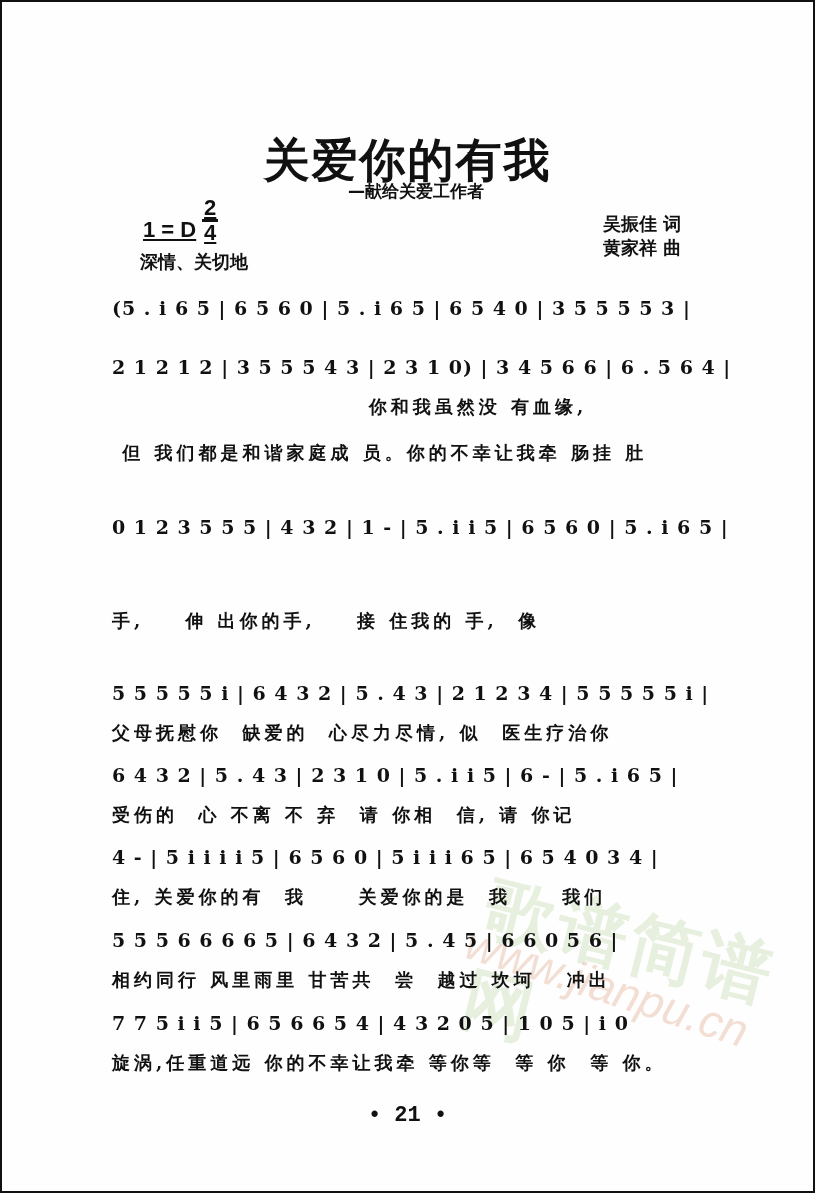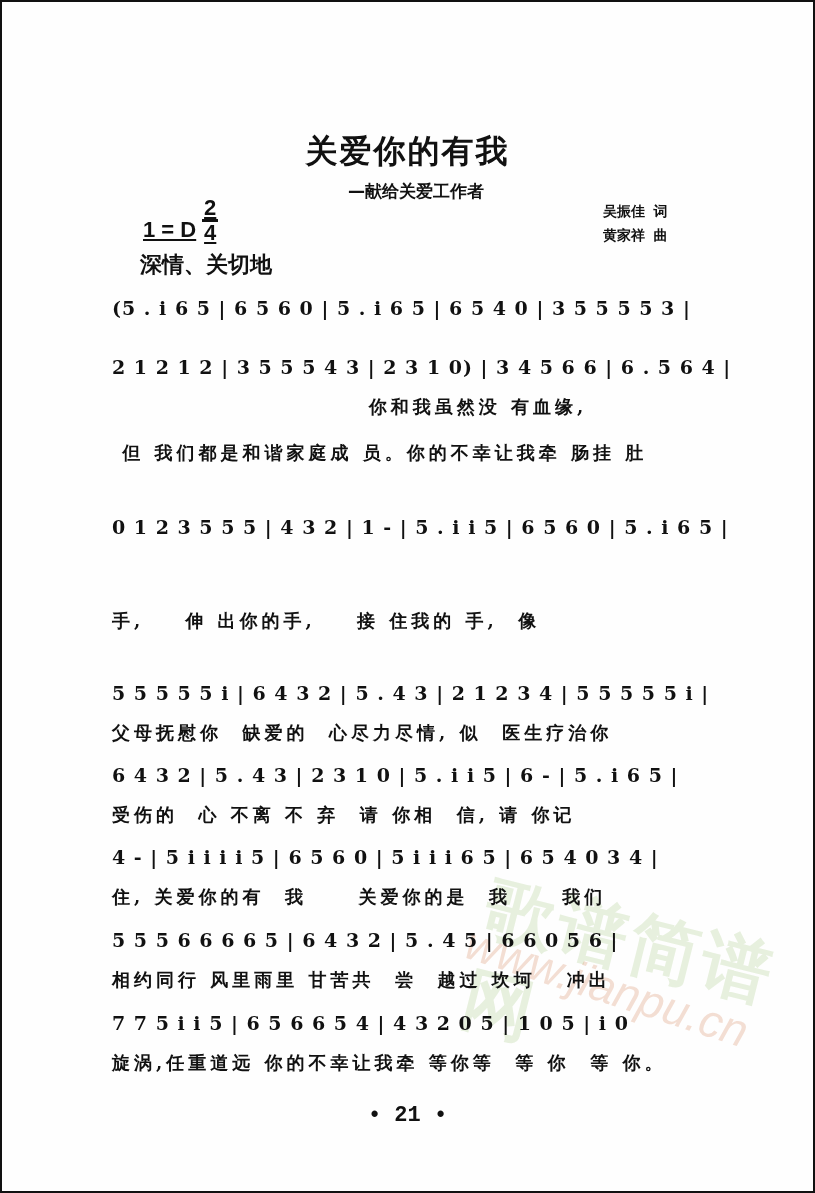--- a/index.html
+++ b/index.html
@@ -1,29 +1,29 @@
 <!DOCTYPE html>
 <html><head>
 <meta charset="utf-8">
 <style>
   html, body { margin: 0; padding: 0; background: #fff; }
   body { width: 815px; height: 1193px; position: relative; overflow: hidden;
          font-family: "DejaVu Sans", sans-serif; color: #111; }
   .page-frame { position: absolute; left: 0; top: 0; width: 811px; height: 1189px;
                 border: 2px solid #111; background: #fefefe; }
   .title { position: absolute; left: 0; width: 815px; top: 130px; text-align: center;
-           font-family: "DejaVu Serif", serif; font-weight: bold; font-size: 32px; letter-spacing: 2px; }
+           font-family: "DejaVu Serif", serif; font-weight: bold; font-size: 46px; letter-spacing: 2px; }
   .subtitle { position: absolute; left: 348px; top: 180px; font-size: 17px; font-weight: bold; }
   .key { position: absolute; left: 143px; top: 198px; font-family: "Liberation Sans", sans-serif;
          font-size: 22px; font-weight: bold; display: flex; align-items: flex-end; text-decoration: underline; }
   .timesig { display: inline-flex; flex-direction: column; align-items: center; margin-left: 6px;
              font-size: 22px; line-height: 20px; }
   .timesig .bar { width: 16px; height: 3px; background: #111; margin: 1px 0; }
-  .credits { position: absolute; left: 603px; top: 200px; font-size: 14px; font-weight: bold; line-height: 24px; font-family: Liberation Mono, monospace; }
-  .tempo { position: absolute; left: 140px; top: 250px; font-size: 22px; font-weight: bold; }
+  .credits { position: absolute; left: 603px; top: 212px; font-size: 18px; font-weight: bold; line-height: 24px; }
+  .tempo { position: absolute; left: 140px; top: 250px; font-size: 18px; font-weight: bold; }
   .system { position: absolute; left: 112px; width: 600px; }
   .notes { font-family: "DejaVu Serif", serif; font-weight: bold; font-size: 19px; white-space: pre;
            letter-spacing: 1px; height: 30px; line-height: 30px; position: relative; }
   .lyrics { font-family: "DejaVu Serif", serif; font-weight: bold; font-size: 18px; white-space: pre;
             letter-spacing: 4px; height: 26px; line-height: 26px; margin-top: 12px; }
   .page-num { position: absolute; left: 0; width: 815px; top: 1103px; text-align: center;
               font-family: Liberation Mono, monospace; font-size: 22px; font-weight: bold; }
   .watermark { position: absolute; left: 460px; top: 960px; font-family: "Liberation Sans", sans-serif;
                font-size: 46px; font-style: italic; color: rgba(214,140,100,0.28); transform: rotate(18deg);
                pointer-events: none; }

